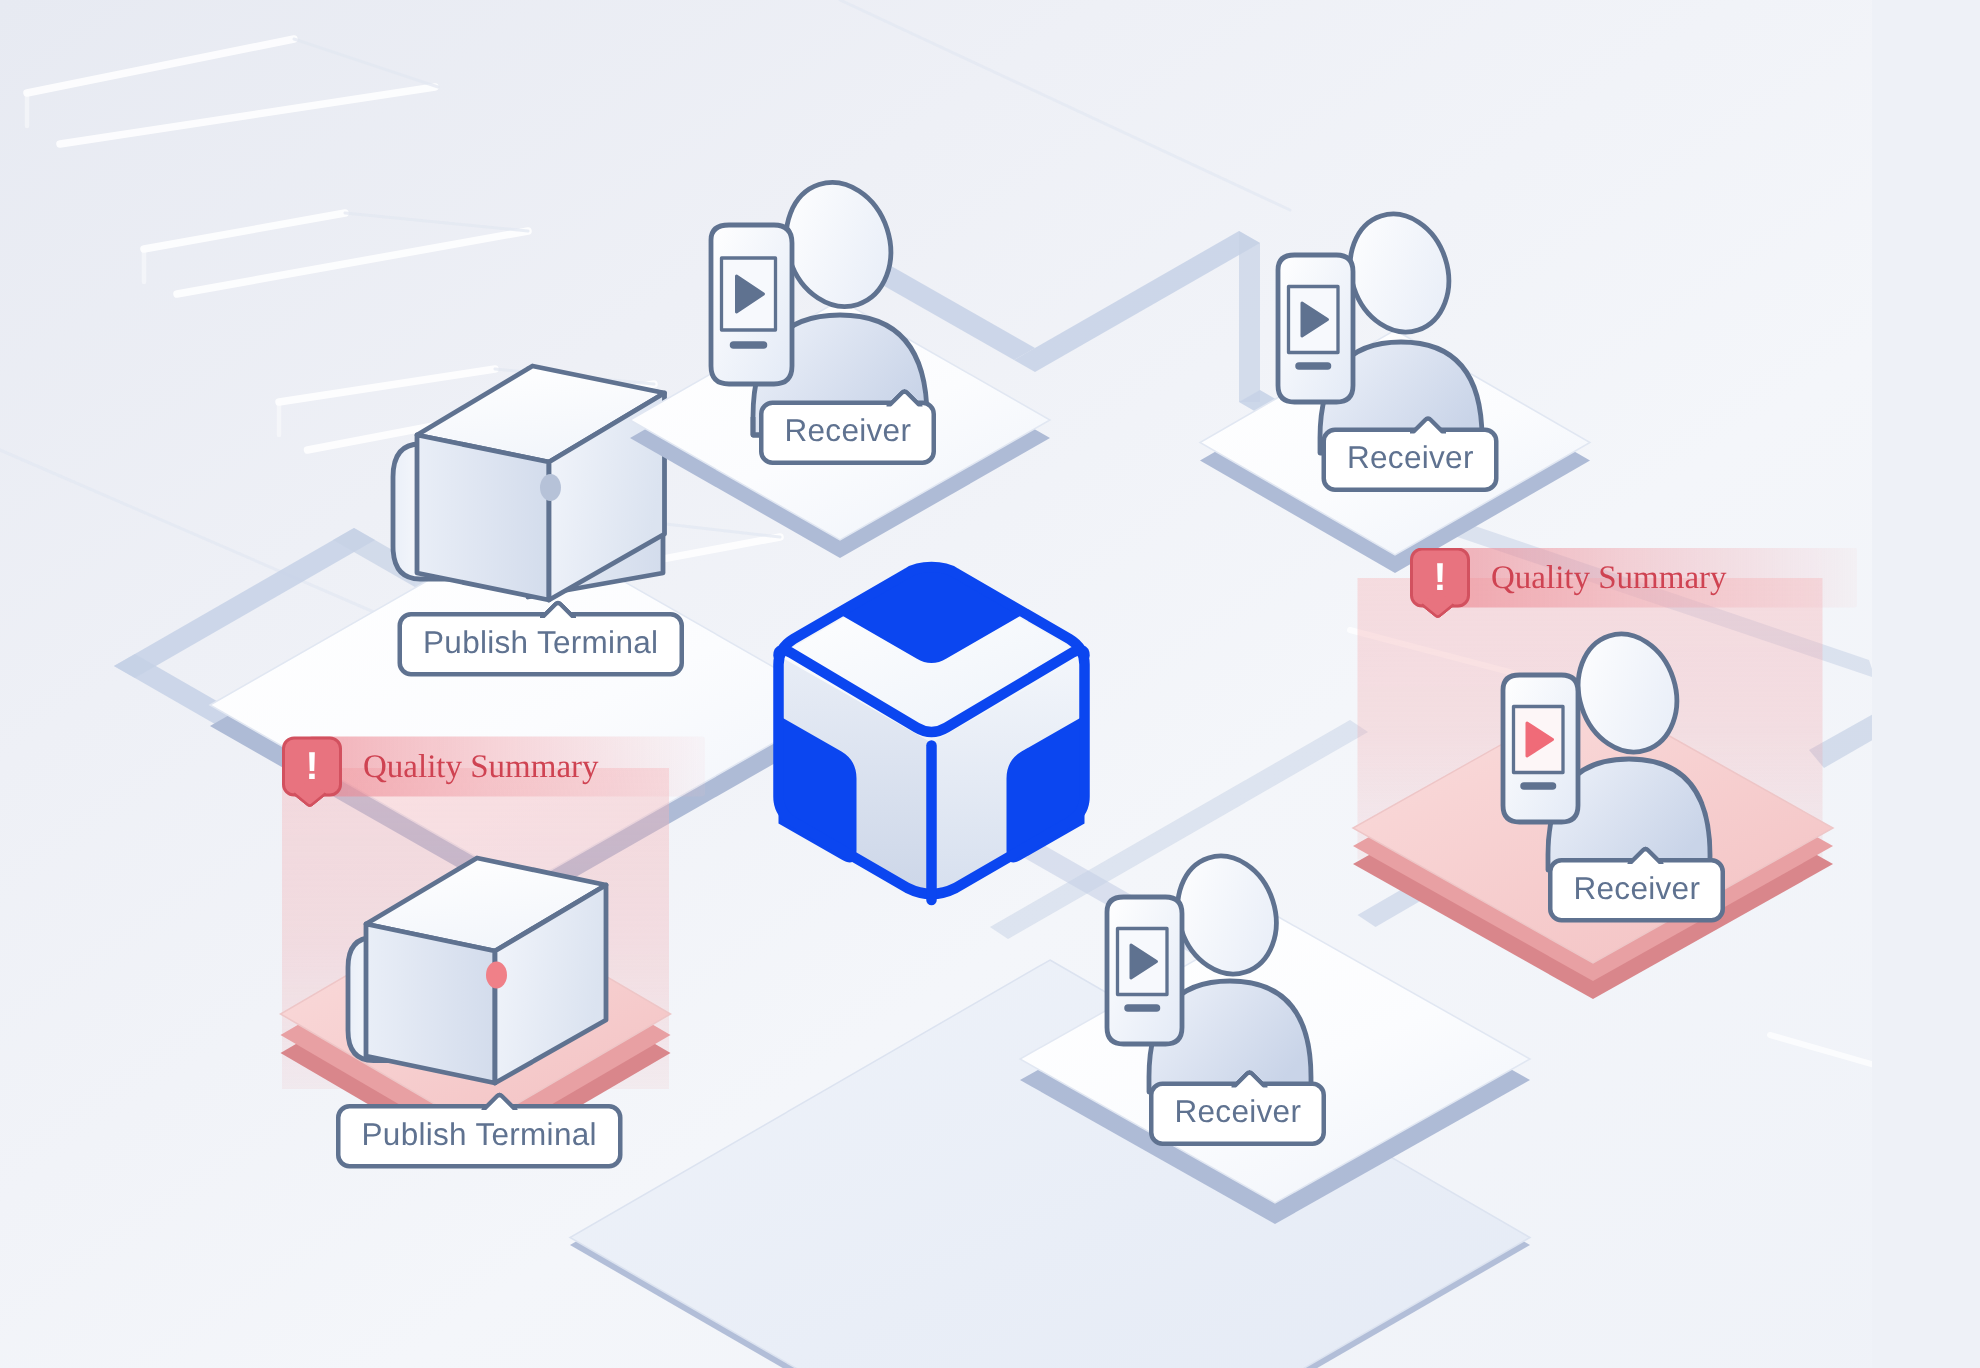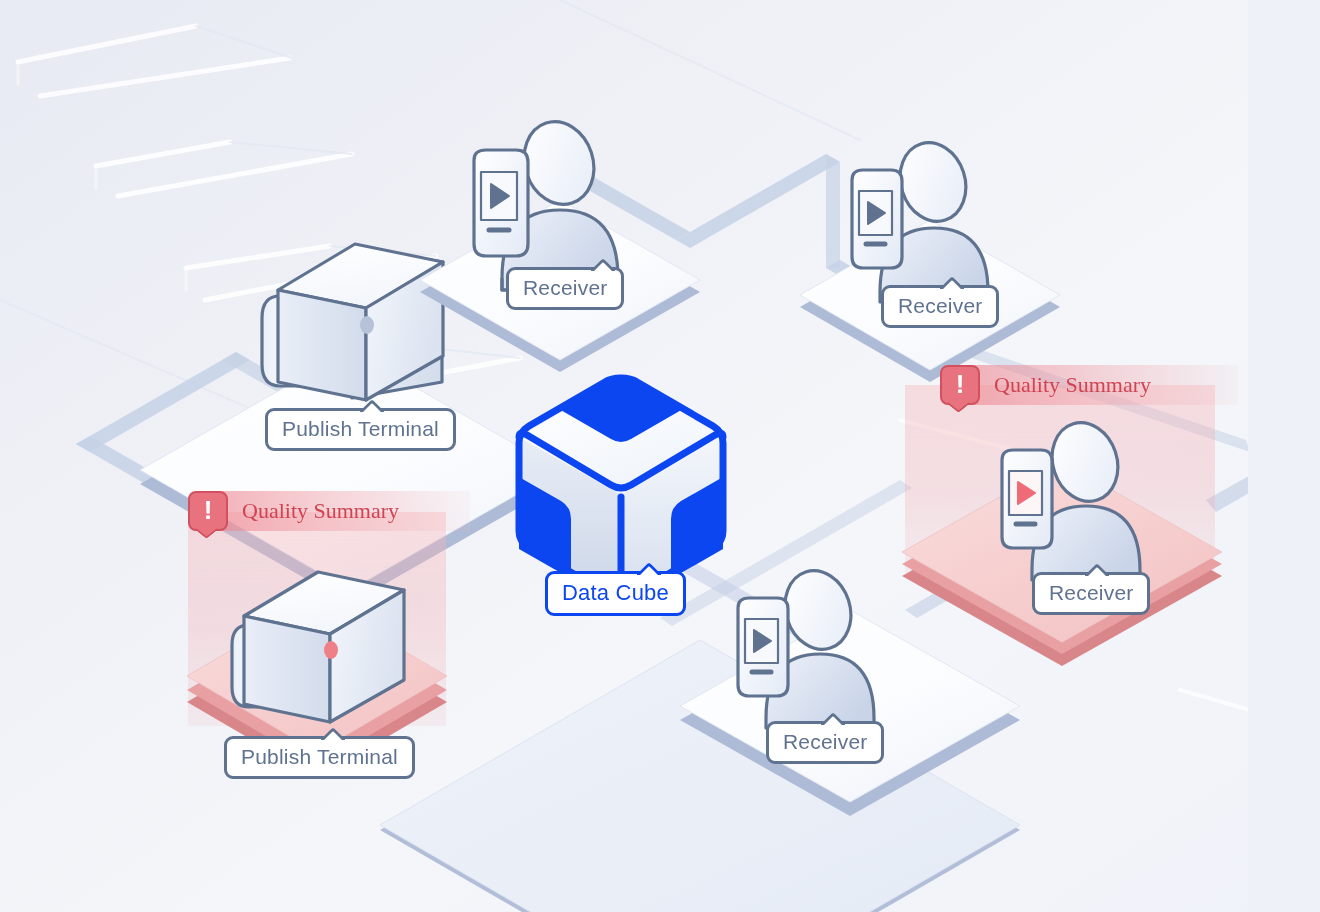--- a/index.html
+++ b/index.html
@@ -349,24 +349,20 @@
 <div class="chip" style="left:881px;top:285px;">
   <span class="notch" style="left:56px;"></span>
   <span>Receiver</span>
 </div>
 
 <div class="chip" style="left:265px;top:408px;">
   <span class="notch" style="left:92px;"></span>
   <span>Publish Terminal</span>
 </div>
 
-<div class="chip blue" style="left:545px;top:571px;">
-  <span class="notch" style="left:89px;"></span>
-  <span>Data Cube</span>
-</div>
 
 <div class="chip" style="left:1032px;top:572px;">
   <span class="notch" style="left:50px;"></span>
   <span>Receiver</span>
 </div>
 
 <div class="chip" style="left:766px;top:721px;">
   <span class="notch" style="left:52px;"></span>
   <span>Receiver</span>
 </div>

